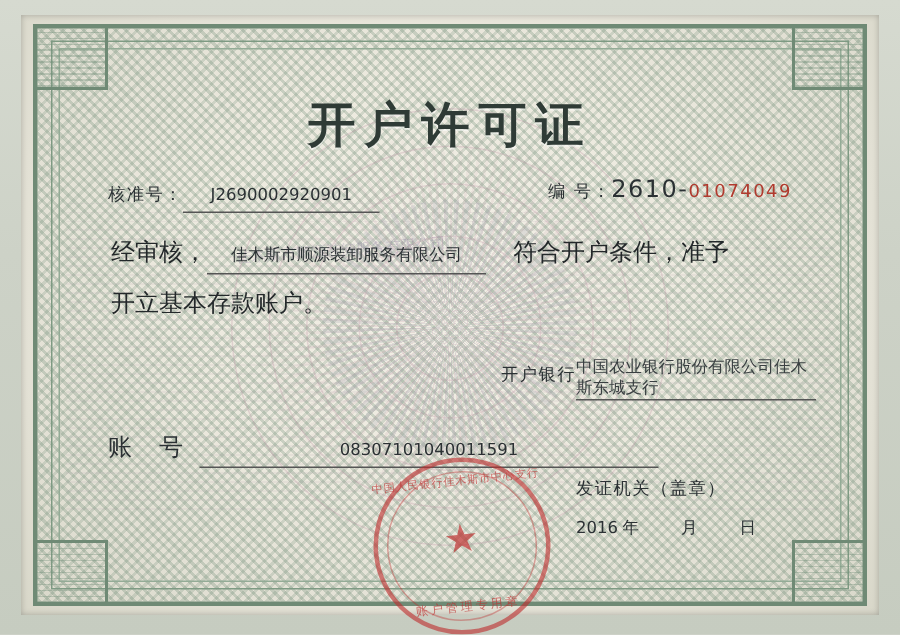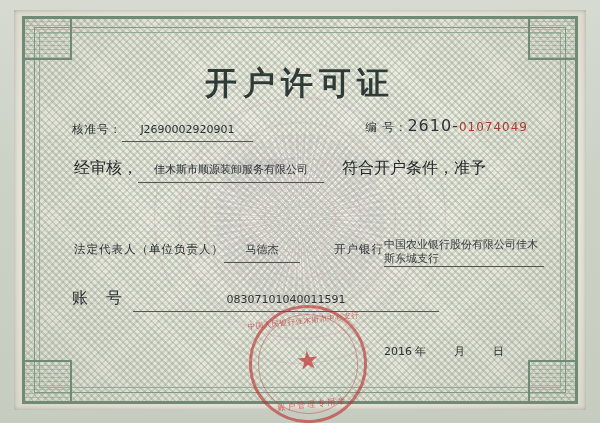--- a/index.html
+++ b/index.html
@@ -190,33 +190,32 @@
       <div class="row" id="serial">
         <span class="lbl">编 号：</span><span id="serialprefix">2610-</span><span id="serialnum">01074049</span>
       </div>
 
       <div id="purplestamp">佳木斯市顺源装卸服务有限公司</div>
 
       <div class="row" id="line1">
         <span class="big">经审核，</span><span class="val underline" style="min-width:180px">佳木斯市顺源装卸服务有限公司</span><span class="big" style="margin-left:18px">符合开户条件，准予</span>
       </div>
 
-
-      <div class="row" id="rep">
-        <span class="lbl">法定代表人（单位负责人）</span><span class="handwrite underline" style="min-width:70px">马德杰</span>
-      </div>
+      <div class="row big" id="line2">开立基本存款账户。</div>
+
 
       <div class="row" id="bank">
         <span class="lbl">开户银行</span><span class="handwrite" style="display:inline-block;width:160px;line-height:14px;border-bottom:1px solid #555;vertical-align:top">中国农业银行股份有限公司佳木斯东城支行</span>
       </div>
 
       <div class="row" id="acct">
         <span class="lbl big">账　号</span><span class="val underline" style="min-width:300px;margin-left:10px">08307101040011591</span>
       </div>
 
+      <div class="row lbl" id="issuer">发证机关（盖章）</div>
 
       <div class="row" id="dateline">
         <span class="val">2016</span><span class="val noline">年</span><span class="val" style="display:inline-block;min-width:22px"></span><span class="val noline">月</span><span class="val" style="display:inline-block;min-width:22px"></span><span class="val noline">日</span>
       </div>
 
       <div id="seal">
         <div class="seal-inner-ring"></div>
         <div class="sealtext-top">中国人民银行佳木斯市中心支行</div>
         <div class="star">★</div>
         <div class="sealtext-bottom">账户管理专用章</div>

